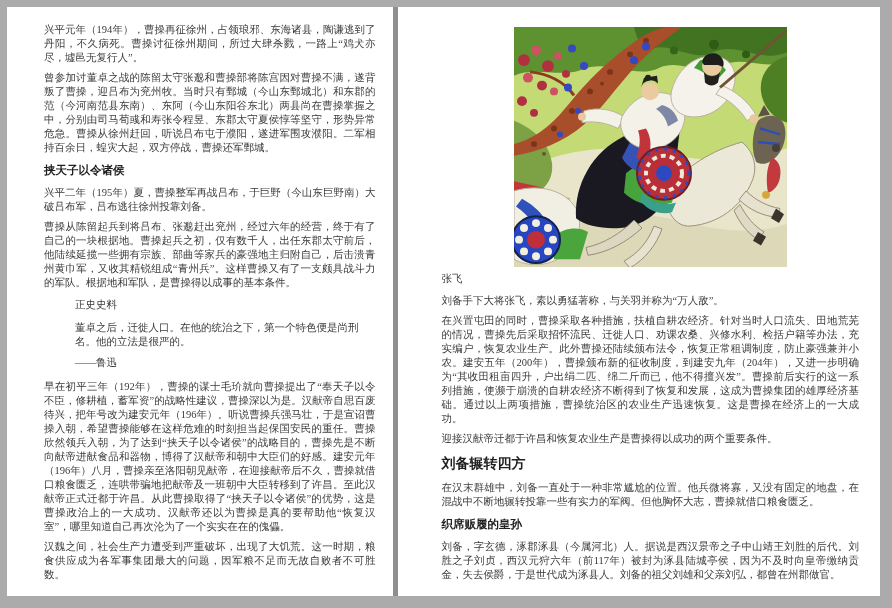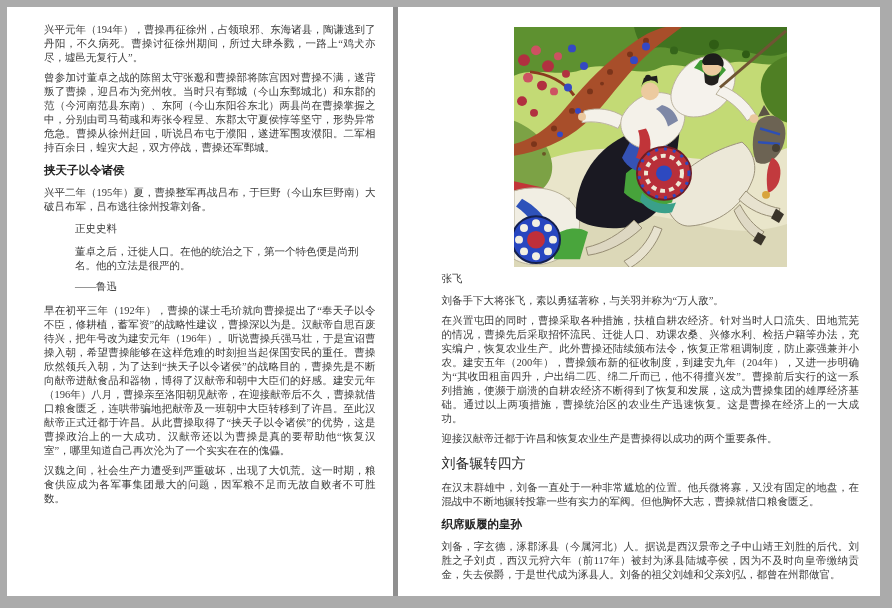--- a/index.html
+++ b/index.html
@@ -25,21 +25,21 @@
   .page-right{width:497px;padding:14px 21px 0 44px;}
   p.body{
     font-size:10.5px;line-height:14px;color:#3a3a3a;
     text-align:justify;margin:0 0 6px 0;
   }
   h3.h-sub{
     font-size:11.5px;color:#1f1f1f;font-weight:bold;
     margin:8px 0 8px 0;
   }
   h2.h-chapter{
-    font-size:14px;color:#1f1f1f;font-weight:normal;
+    font-size:14px;color:#1f1f1f;font-weight:bold;
     margin:9px 0 8px 0;
   }
   .quote-block{margin:8px 0 10px 31px;width:294px;}
   .quote-block p{font-size:10.5px;line-height:14px;color:#3a3a3a;text-align:left;}
   .quote-title{margin:0 0 9px 0;}
   .quote-text{margin:0 0 7px 0;}
   .quote-attr{margin:0;text-align:right;}
   .figure{width:273px;margin:6px auto 5px auto;}
   .figure svg{display:block;}
   p.caption{font-size:10.5px;color:#3a3a3a;margin:3px 0 8px 0;text-align:left;}
@@ -47,20 +47,21 @@
 </head>
 <body>
 
 <div class="spread">
 
   <div class="page page-left">
     <p class="body">兴平元年（194年），曹操再征徐州，占领琅邪、东海诸县，陶谦逃到了丹阳，不久病死。曹操讨征徐州期间，所过大肆杀戮，一路上“鸡犬亦尽，墟邑无复行人”。</p>
     <p class="body">曾参加讨董卓之战的陈留太守张邈和曹操部将陈宫因对曹操不满，遂背叛了曹操，迎吕布为兖州牧。当时只有鄄城（今山东鄄城北）和东郡的范（今河南范县东南）、东阿（今山东阳谷东北）两县尚在曹操掌握之中，分别由司马荀彧和寿张令程昱、东郡太守夏侯惇等坚守，形势异常危急。曹操从徐州赶回，听说吕布屯于濮阳，遂进军围攻濮阳。二军相持百余日，蝗灾大起，双方停战，曹操还军鄄城。</p>
     <h3 class="h-sub">挟天子以令诸侯</h3>
     <p class="body">兴平二年（195年）夏，曹操整军再战吕布，于巨野（今山东巨野南）大破吕布军，吕布逃往徐州投靠刘备。</p>
+    <p class="body">曹操从陈留起兵到将吕布、张邈赶出兖州，经过六年的经营，终于有了自己的一块根据地。曹操起兵之初，仅有数千人，出任东郡太守前后，他陆续延揽一些拥有宗族、部曲等家兵的豪强地主归附自己，后击溃青州黄巾军，又收其精锐组成“青州兵”。这样曹操又有了一支颇具战斗力的军队。根据地和军队，是曹操得以成事的基本条件。</p>
     <div class="quote-block">
       <p class="quote-title">正史史料</p>
       <p class="quote-text">董卓之后，迁徙人口。在他的统治之下，第一个特色便是尚刑名。他的立法是很严的。</p>
       <p class="quote-attr">——鲁迅</p>
     </div>
     <p class="body">早在初平三年（192年），曹操的谋士毛玠就向曹操提出了“奉天子以令不臣，修耕植，蓄军资”的战略性建议，曹操深以为是。汉献帝自思百废待兴，把年号改为建安元年（196年）。听说曹操兵强马壮，于是宣诏曹操入朝，希望曹操能够在这样危难的时刻担当起保国安民的重任。曹操欣然领兵入朝，为了达到“挟天子以令诸侯”的战略目的，曹操先是不断向献帝进献食品和器物，博得了汉献帝和朝中大臣们的好感。建安元年（196年）八月，曹操亲至洛阳朝见献帝，在迎接献帝后不久，曹操就借口粮食匮乏，连哄带骗地把献帝及一班朝中大臣转移到了许昌。至此汉献帝正式迁都于许昌。从此曹操取得了“挟天子以令诸侯”的优势，这是曹操政治上的一大成功。汉献帝还以为曹操是真的要帮助他“恢复汉室”，哪里知道自己再次沦为了一个实实在在的傀儡。</p>
     <p class="body">汉魏之间，社会生产力遭受到严重破坏，出现了大饥荒。这一时期，粮食供应成为各军事集团最大的问题，因军粮不足而无故自败者不可胜数。</p>
 
   </div>
 

